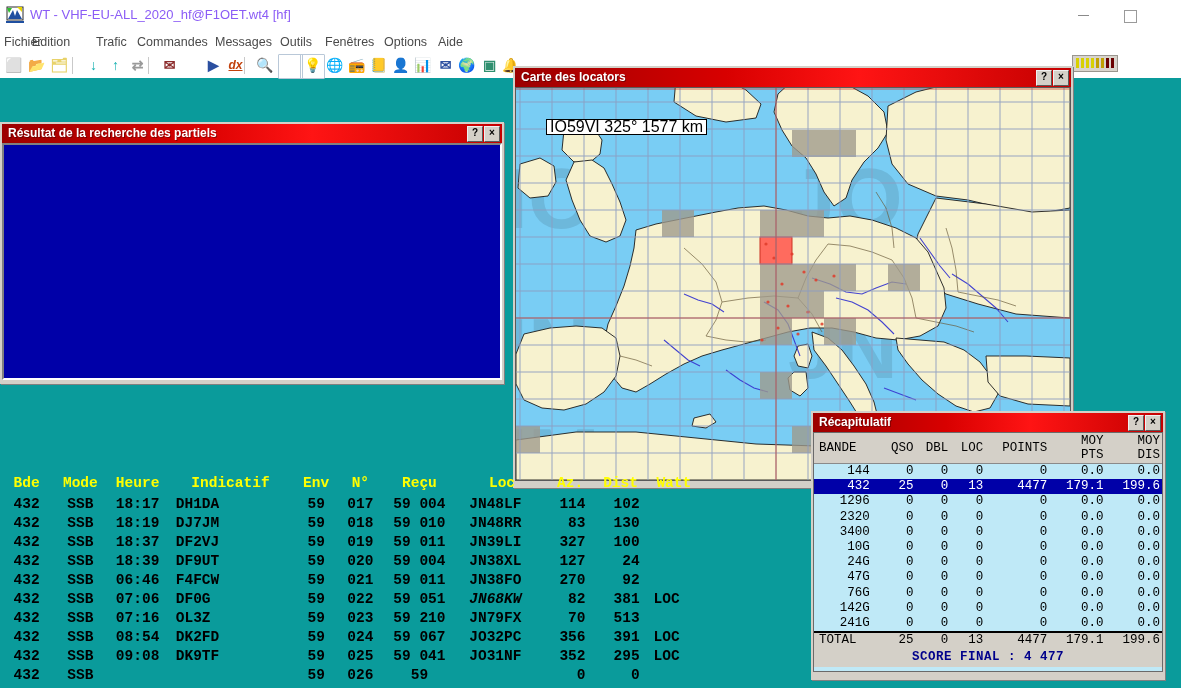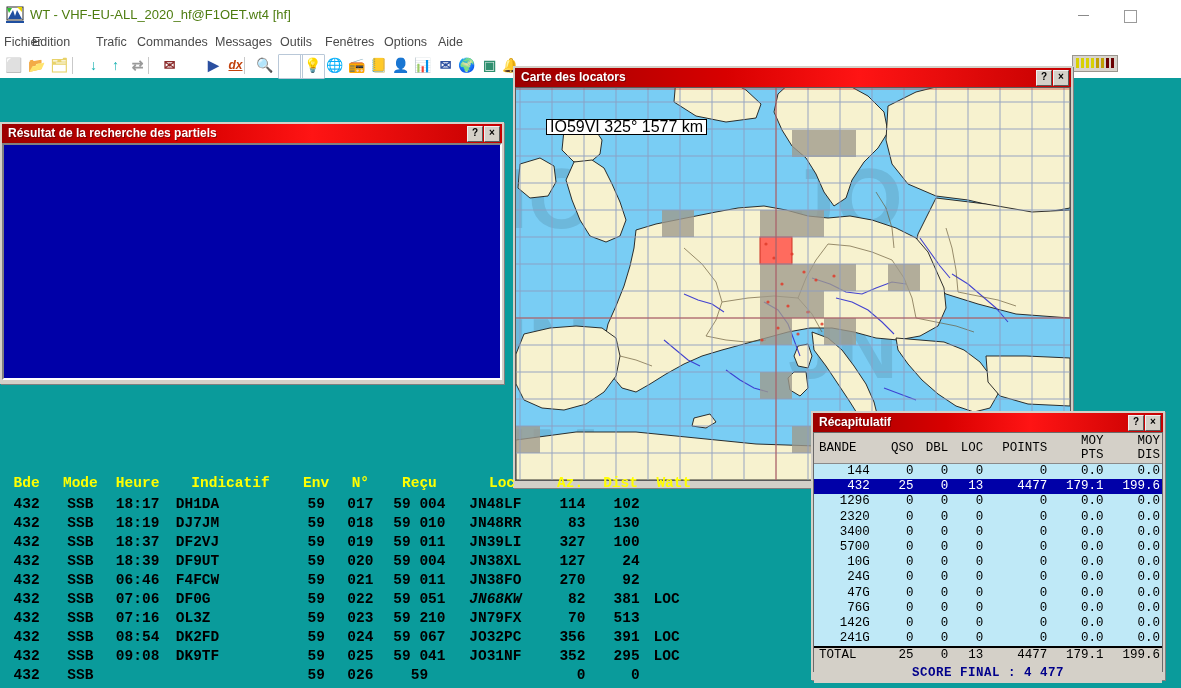--- a/index.html
+++ b/index.html
@@ -11,21 +11,21 @@
   }
   
   #titlebar{
     position:absolute;left:0;top:0;width:1181px;height:30px;
     background:#ffffff;border-bottom:1px solid #e8e8e8;
   }
   #app-icon{
     position:absolute;left:6px;top:6px;width:18px;height:18px;
   }
   #title-text{
-    position:absolute;left:30px;top:6px;font-size:13px;color:#4d7c0f;
+    position:absolute;left:30px;top:6px;font-size:13px;color:#8b5cf6;
     white-space:nowrap;line-height:18px;
   }
   .winbtn{position:absolute;top:0;width:46px;height:30px;}
   #btn-min{right:74px;}
   #btn-max{right:28px;}
   .winbtn i{position:absolute;display:block;background:#8a8a8a;}
   #btn-min i{left:17px;top:15px;width:11px;height:1px;}
   #btn-max i{left:17px;top:10px;width:11px;height:11px;background:transparent;border:1px solid #9a9a9a;}
 
   
@@ -567,29 +567,20 @@
           <tr>
             <td class="lab">3400</td>
             <td>0</td>
             <td>0</td>
             <td>0</td>
             <td>0</td>
             <td>0.0</td>
             <td>0.0</td>
           </tr>
           <tr>
-            <td class="lab">5700</td>
-            <td>0</td>
-            <td>0</td>
-            <td>0</td>
-            <td>0</td>
-            <td>0.0</td>
-            <td>0.0</td>
-          </tr>
-          <tr>
             <td class="lab">10G</td>
             <td>0</td>
             <td>0</td>
             <td>0</td>
             <td>0</td>
             <td>0.0</td>
             <td>0.0</td>
           </tr>
           <tr>
             <td class="lab">24G</td>

